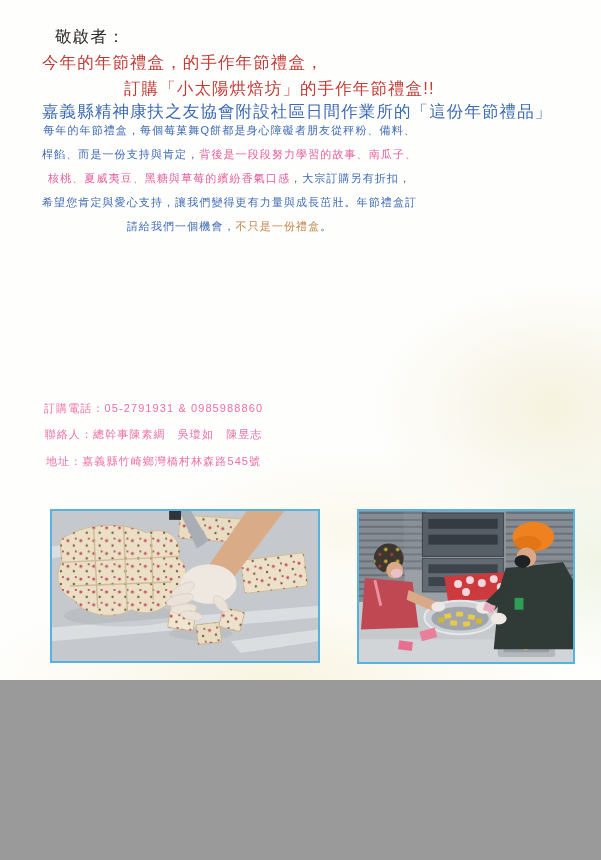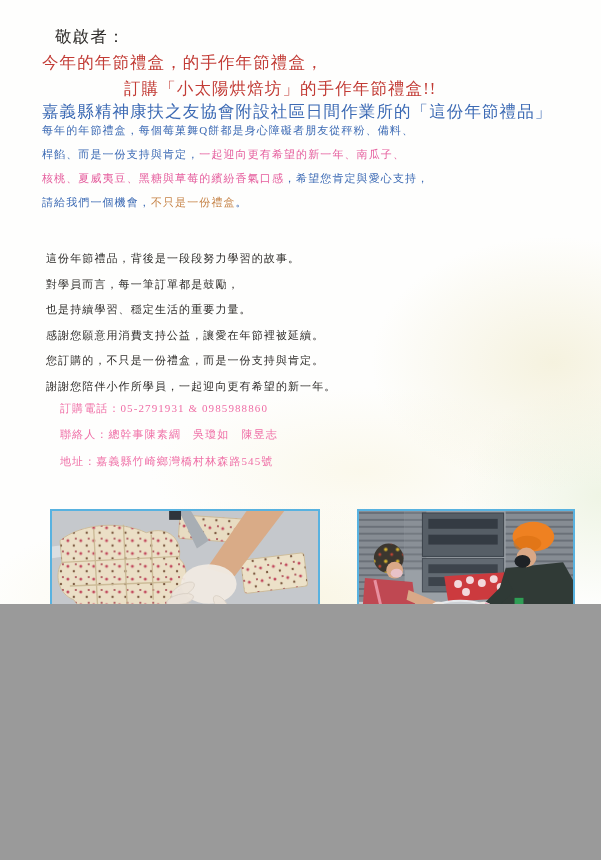--- a/index.html
+++ b/index.html
@@ -1,25 +1,26 @@
 <!DOCTYPE html>
 <html><head>
 <meta charset="utf-8">
 <style>
   html,body { margin:0; padding:0; background:#9a9a9a; }
   .page {
-    position:relative; width:601px; height:604px; margin:0 auto;
+    position:relative; width:601px; height:680px; margin:0 auto;
     overflow:hidden;
-    font-family:Liberation Serif, serif;
+    font-family:Liberation Sans, sans-serif;
     background:
       radial-gradient(ellipse 260px 180px at 92% 60%, rgba(238,232,198,0.55), rgba(238,232,198,0) 70%),
       radial-gradient(ellipse 420px 150px at 45% 100%, rgba(244,236,198,0.5), rgba(244,236,198,0) 70%),
       radial-gradient(ellipse 200px 160px at 100% 82%, rgba(221,233,200,0.45), rgba(221,233,200,0) 70%),
       radial-gradient(ellipse 300px 120px at 60% 78%, rgba(246,240,210,0.4), rgba(246,240,210,0) 70%),
       #fefefd;
+    text-align: center;
   }
   .t { position:absolute; font-size:16.5px; letter-spacing:1.1px; color:#2e2c2a; white-space:nowrap; }
   .lines { position:absolute; }
   .ln { height:24px; line-height:24px; white-space:nowrap; font-size:11px; letter-spacing:1.1px; }
   .lh256 .ln { height:25.6px; line-height:25.6px; }
   .lh264 .ln { height:26.4px; line-height:26.4px; }
   .c-red    { color:#c23b35; }
   .c-blue   { color:#3c6ab4; }
   .c-pink   { color:#e55d9d; }
   .c-orange { color:#c68449; }
@@ -35,35 +36,28 @@
 
   <div class="t c-ink" style="left:55px; top:26px;">敬啟者：</div>
 
   <div class="t c-red" style="left:42px; top:52px;">今年的年節禮盒，的手作年節禮盒，</div>
   <div class="t c-red" style="left:124px; top:78px;">訂購「小太陽烘焙坊」的手作年節禮盒!!</div>
 
   <div class="t c-blue" style="left:42px; top:101px;">嘉義縣精神康扶之友協會附設社區日間作業所的「這份年節禮品」</div>
 
   <div class="lines" style="left:42px; top:118px;">
     <div class="ln c-blue">每年的年節禮盒，每個莓菓舞Q餅都是身心障礙者朋友從秤粉、備料、</div>
-    <div class="ln"><span class="c-blue">桿餡、而是一份支持與肯定，</span><span class="c-pink">一起迎向更有希望的新一年、南瓜子、</span></div>
-    <div class="ln"><span class="c-pink">核桃、夏威夷豆、黑糖與草莓的繽紛香氣口感</span><span class="c-blue">，希望您肯定與愛心支持，</span></div>
+    <div class="ln"><span class="c-blue">桿餡、而是一份支持與肯定，</span><span class="c-pink">背後是一段段努力學習的故事、南瓜子、</span></div>
+    <div class="ln"><span class="c-pink">核桃、夏威夷豆、黑糖與草莓的繽紛香氣口感</span><span class="c-blue">，大宗訂購另有折扣，</span></div>
+    <div class="ln c-blue">希望您肯定與愛心支持，讓我們變得更有力量與成長茁壯。年節禮盒訂</div>
     <div class="ln"><span class="c-blue">請給我們一個機會，</span><span class="c-orange">不只是一份禮盒</span><span class="c-blue">。</span></div>
   </div>
 
-  <div class="lines lh256" style="left:46px; top:246px;">
-    <div class="ln c-ink">這份年節禮品，背後是一段段努力學習的故事。</div>
-    <div class="ln c-ink">對學員而言，每一筆訂單都是鼓勵，</div>
-    <div class="ln c-ink">也是持續學習、穩定生活的重要力量。</div>
-    <div class="ln c-ink">感謝您願意用消費支持公益，讓愛在年節裡被延續。</div>
-    <div class="ln c-ink">您訂購的，不只是一份禮盒，而是一份支持與肯定。</div>
-    <div class="ln c-ink">謝謝您陪伴小作所學員，一起迎向更有希望的新一年。</div>
-  </div>
-
-  <div class="lines lh264" style="left:44px; top:395px;margin-left:16px;">
+
+  <div class="lines lh264" style="left:44px; top:395px;">
     <div class="ln c-cpink">訂購電話：05-2791931 &amp; 0985988860</div>
     <div class="ln c-cpink">聯絡人：總幹事陳素綢　吳瓊如　陳昱志</div>
     <div class="ln c-cpink">地址：嘉義縣竹崎鄉灣橋村林森路545號</div>
   </div>
 
 
   <div class="photo" style="left:50px; top:509px; width:270px; height:154px;">
     <svg viewBox="0 0 268 152" preserveAspectRatio="none">
       <defs>
         <pattern id="spk1" width="13" height="13" patternUnits="userSpaceOnUse">

